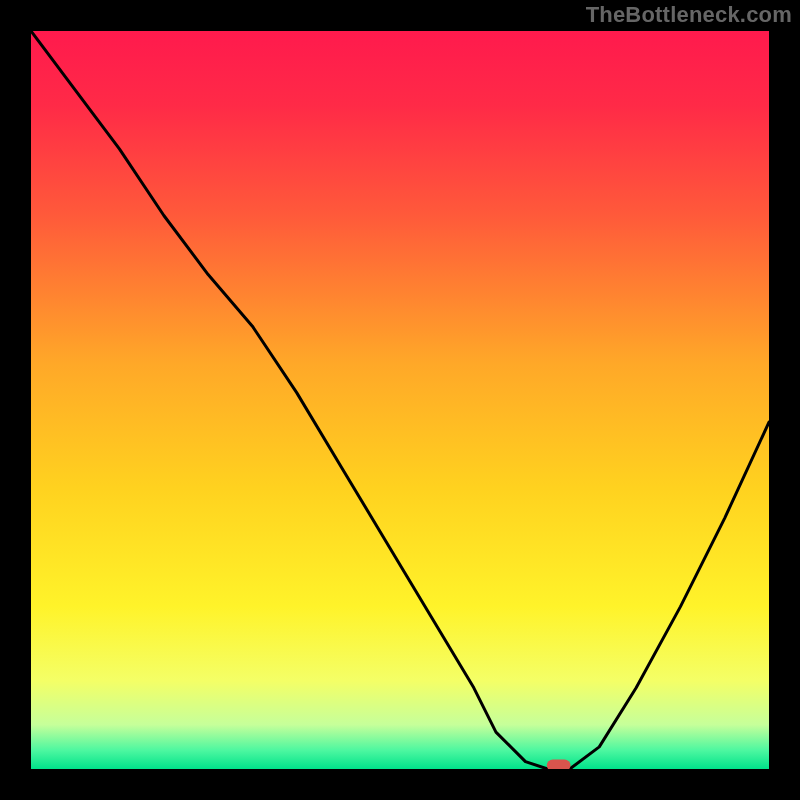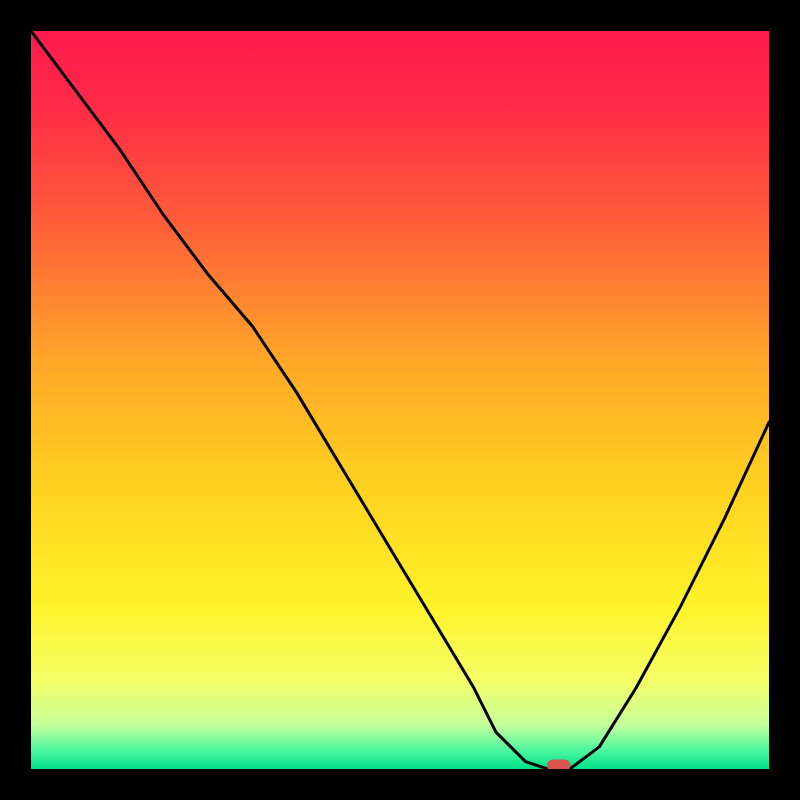--- a/index.html
+++ b/index.html
@@ -50,20 +50,21 @@
   .marker {
     fill: #d9544d;
     stroke: none;
   }
 </style>
 </head>
 <body>
 
 <div class="frame">
 
+  <div class="watermark">TheBottleneck.com</div>
 
   <div class="plot-area">
     <svg viewBox="0 0 100 100" preserveAspectRatio="none">
       <defs>
         <linearGradient id="bg-grad" x1="0" y1="0" x2="0" y2="1">
 
         <stop offset="0%" stop-color="#ff1a4d"></stop>
             <stop offset="10%" stop-color="#ff2a47"></stop>
             <stop offset="25%" stop-color="#ff5a3a"></stop>
             <stop offset="45%" stop-color="#ffa828"></stop>

